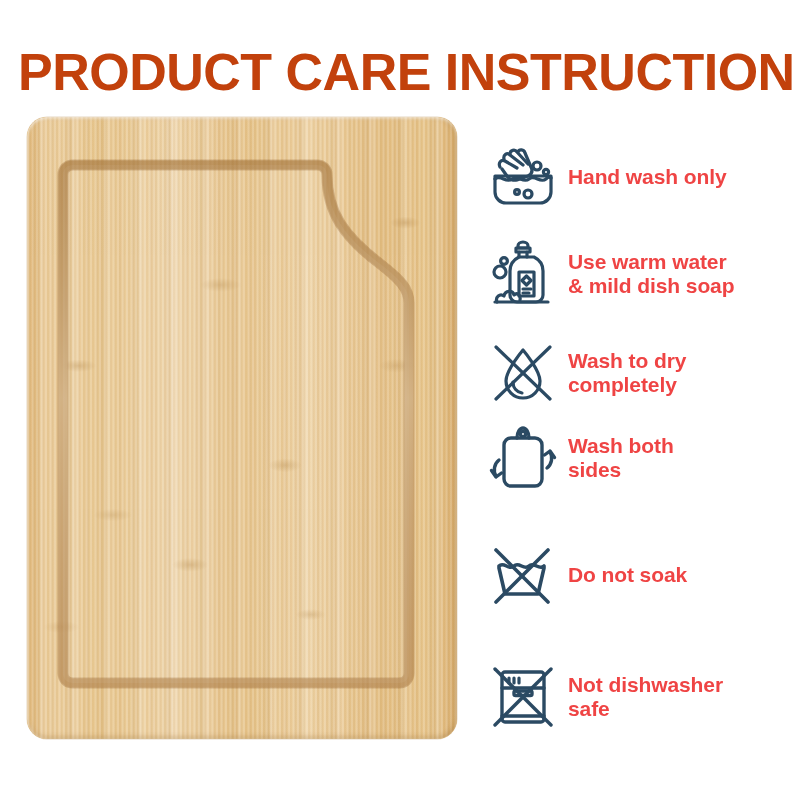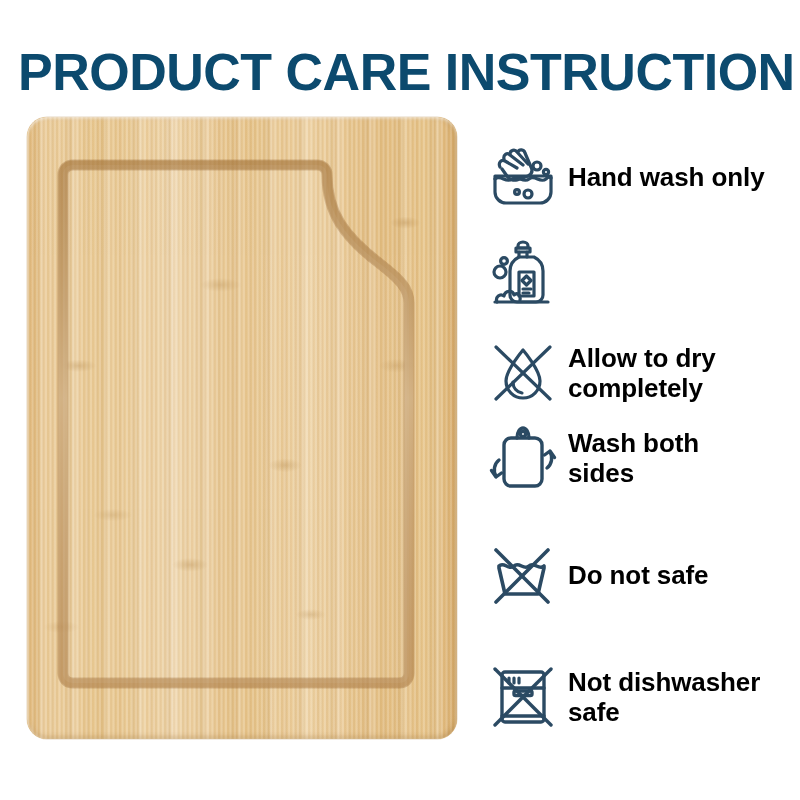--- a/index.html
+++ b/index.html
@@ -17,21 +17,21 @@
   }
 
   
   #title {
     position: absolute;
     left: 18px;
     top: 44px;
     width: 768px;
     height: 56px;
     line-height: 56px;
-    color: #0c4a6e;
+    color: #c2410c;
     font-size: 52px;
     font-weight: bold;
     letter-spacing: -0.5px;
     white-space: nowrap;
     transform: scaleX(1.0);
     transform-origin: left center;
   }
 
   
   #board-wrap {
@@ -139,22 +139,22 @@
   }
   .care-icon {
     width: 74px;
     min-width: 74px;
     height: 74px;
     display: flex;
     align-items: center;
     justify-content: center;
   }
   .care-label {
-    color: #000000;
-    font-size: 26px;
+    color: #ef4444;
+    font-size: 21px;
     font-weight: bold;
     line-height: 1.16;
     padding-left: 8px;
     letter-spacing: -0.1px;
     white-space: pre-line;
   }
 
   .r0 { top: 0px; }
   .r1 { top: 97px; }
   .r2 { top: 196px; }
@@ -269,35 +269,37 @@
           <path d="M36.5,37 L41,41.5 L36.5,46 L32,41.5 Z"></path>
           <path d="M33,50 L41,50 M33,54 L39,54"></path>
 
           <path d="M7,63 C5,58 10,54 14,57 C15,51 23,51 24,56 C27,53 31,56 30,61"></path>
           <path d="M5,63 L58,63"></path>
 
           <circle cx="10" cy="33" r="6"></circle>
           <circle cx="14" cy="22" r="3.4"></circle>
         </svg>
       </div>
+      <div class="care-label">Use warm water
+&amp; mild dish soap</div>
     </div>
 
     <div class="care-row r2">
       <div class="care-icon">
         <svg width="66" height="66" viewBox="0 0 66 66" fill="none" stroke="#2b4a63" stroke-width="3.2" stroke-linecap="round" stroke-linejoin="round">
 
           <path d="M33,10 C33,10 16,30 16,41 C16,50.4 23.6,58 33,58 C42.4,58 50,50.4 50,41 C50,30 33,10 33,10 Z"></path>
 
           <path d="M23,42 C23,48 27,52 32,53"></path>
 
           <path d="M6,7 L60,59"></path>
           <path d="M60,7 L6,59"></path>
         </svg>
       </div>
-      <div class="care-label">Allow to dry
+      <div class="care-label">Wash to dry
 completely</div>
     </div>
 
     <div class="care-row r3">
       <div class="care-icon">
         <svg width="74" height="72" viewBox="0 0 74 72" fill="none" stroke="#2b4a63" stroke-width="3.4" stroke-linecap="round" stroke-linejoin="round">
 
           <path d="M31,16 C31,10 34,6 37,6 C40,6 43,10 43,16"></path>
           <circle cx="37" cy="12" r="2.6"></circle>
 
@@ -318,21 +320,21 @@
       <div class="care-icon">
         <svg width="66" height="62" viewBox="0 0 66 62" fill="none" stroke="#2b4a63" stroke-width="3.6" stroke-linecap="round" stroke-linejoin="round">
 
           <path d="M9,22 C14,17 19,27 24,22 C29,17 34,27 39,22 C44,17 49,27 54,22
                    L54,24 L48,50 L15,50 L9,24 Z"></path>
 
           <path d="M6,6 L58,58"></path>
           <path d="M58,6 L6,58"></path>
         </svg>
       </div>
-      <div class="care-label">Do not safe</div>
+      <div class="care-label">Do not soak</div>
     </div>
 
     <div class="care-row r5">
       <div class="care-icon">
         <svg width="66" height="66" viewBox="0 0 66 66" fill="none" stroke="#2b4a63" stroke-width="3.4" stroke-linecap="round" stroke-linejoin="round">
 
           <rect x="12" y="8" width="42" height="50" rx="3"></rect>
 
           <path d="M12,24 L54,24"></path>
 

